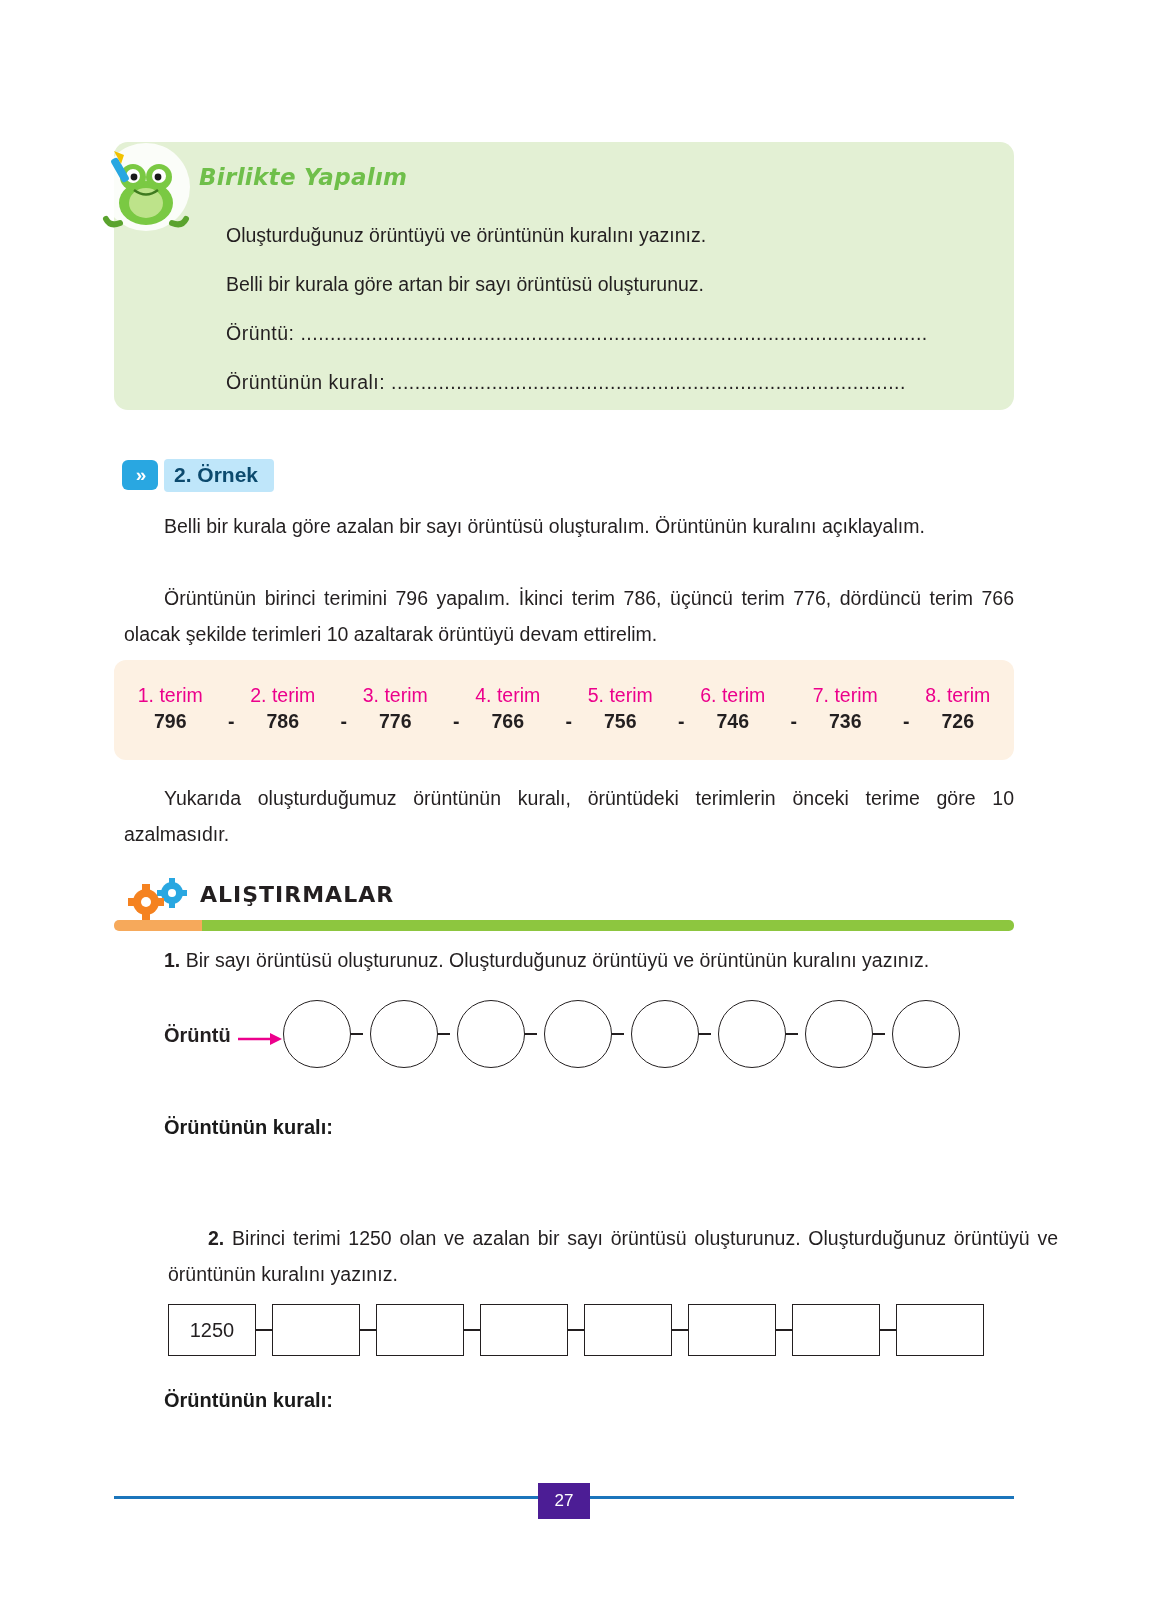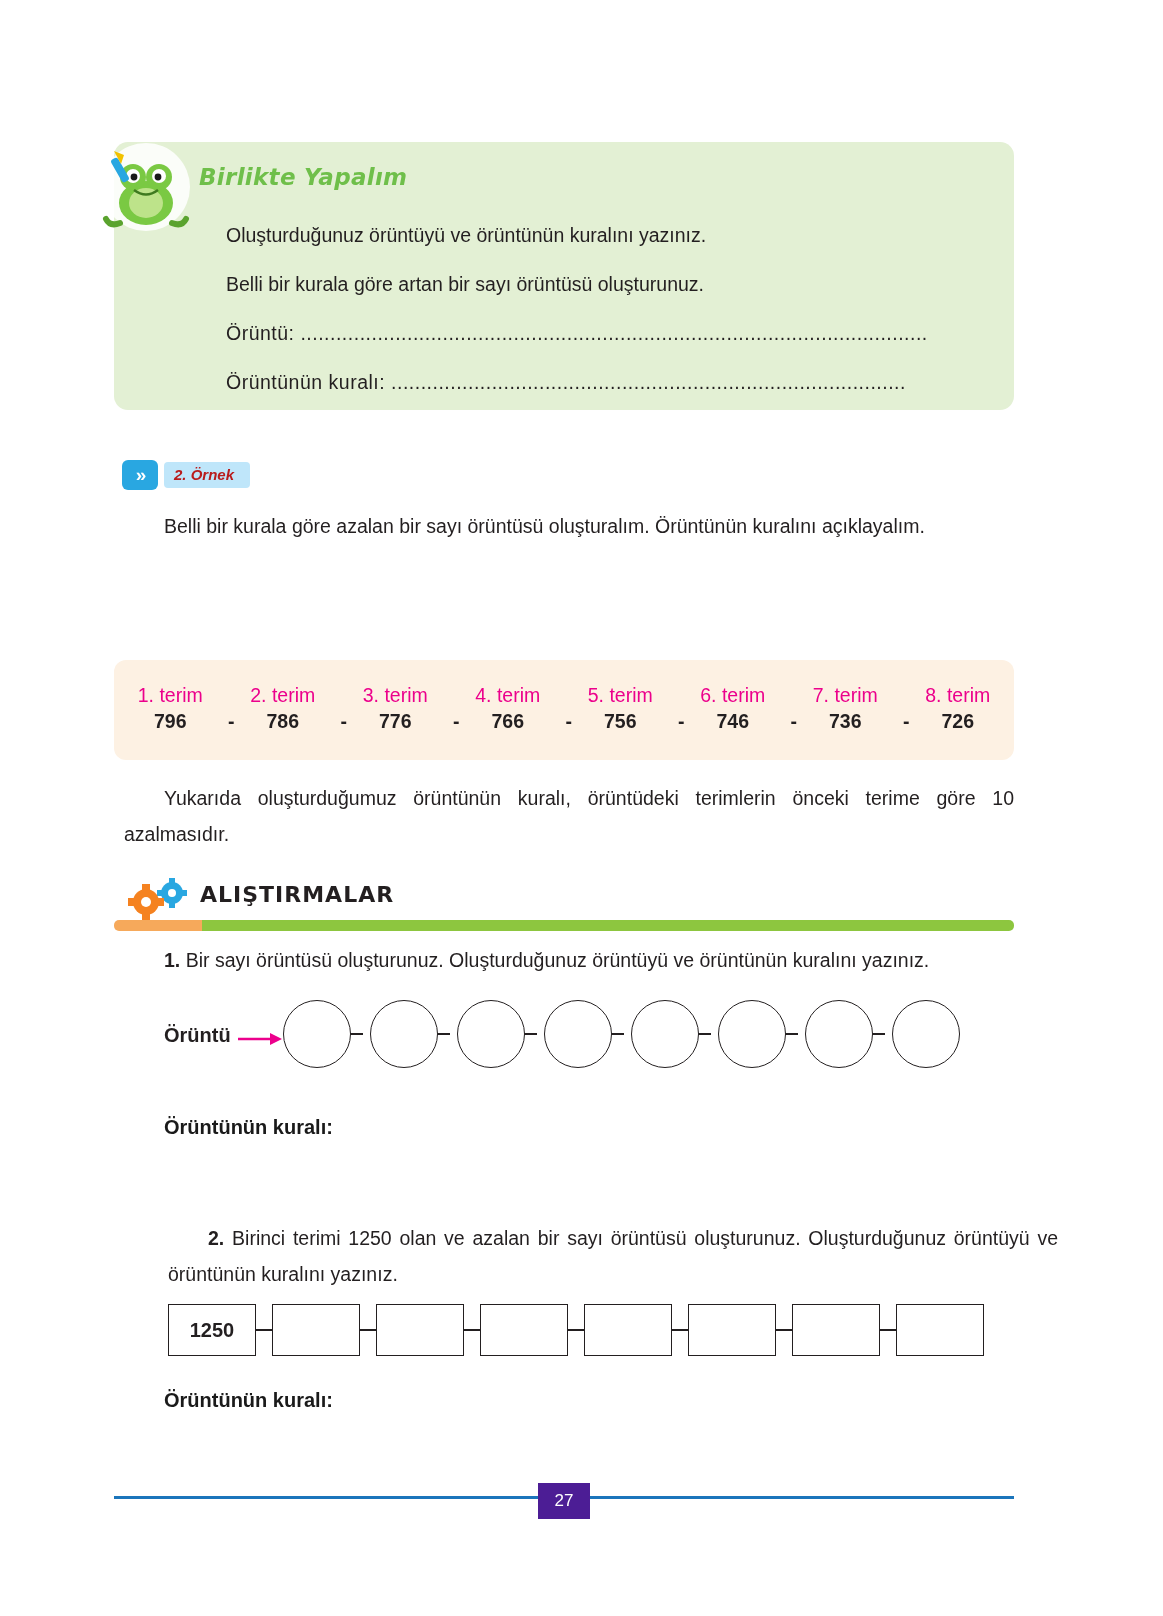--- a/index.html
+++ b/index.html
@@ -77,26 +77,25 @@
     width: 36px; height: 30px;
     border-radius: 6px;
     background: #29a7e1;
     display: flex; align-items: center; justify-content: center;
     color: #fff; font-size: 19px; font-weight: bold;
     letter-spacing: -2px;
     margin-right: 6px;
   }
   .ex-label {
     background: #bfe6fa;
-    color: #b91c1c;
-    font-size: 15px;
+    color: #0c4a6e;
+    font-size: 21px;
     font-weight: bold;
     padding: 4px 16px 5px 10px;
     border-radius: 4px;
-    font-style: italic;
   }
 
   .para {
     position: absolute;
     font-size: 19.5px;
     line-height: 36px;
     color: #231f20;
     text-align: justify;
   }
   #p1 { left: 124px; top: 492px; width: 890px; }
@@ -247,21 +246,21 @@
     width: 840px;
     height: 56px;
   }
   .sqr {
     position: absolute;
     top: 0;
     width: 88px; height: 52px;
     border: 1.6px solid #231f20;
     background: #fff;
     display: flex; align-items: center; justify-content: center;
-    font-size: 20px; font-weight: bold;
+    font-size: 20px; font-weight: normal;
     color: #231f20;
   }
   .sq-conn {
     position: absolute;
     top: 25px;
     height: 1.6px;
     background: #231f20;
     width: 16px;
   }
 
@@ -326,20 +325,21 @@
       <div class="dots">Örüntünün kuralı: .......................................................................................</div>
     </div>
   </div>
 
   <div class="example-head">
     <div class="ex-badge">»</div>
     <div class="ex-label">2. Örnek</div>
   </div>
 
   <div class="para" id="p1"><span class="indent"></span><span>Belli bir kurala göre azalan bir sayı örüntüsü oluşturalım. Örüntünün kuralını açıklayalım.</span></div>
+  <div class="para" id="p2"><span class="indent"></span><span>Örüntünün birinci terimini 796 yapalım. İkinci terim 786, üçüncü terim 776, dördüncü terim 766 olacak şekilde terimleri 10 azaltarak örüntüyü devam ettirelim.</span></div>
 
   <div class="terms-box">
     <div class="terms-row">
       <div class="term-cell">1. terim</div>
       <div class="term-cell">2. terim</div>
       <div class="term-cell">3. terim</div>
       <div class="term-cell">4. terim</div>
       <div class="term-cell">5. terim</div>
       <div class="term-cell">6. terim</div>
       <div class="term-cell">7. terim</div>

